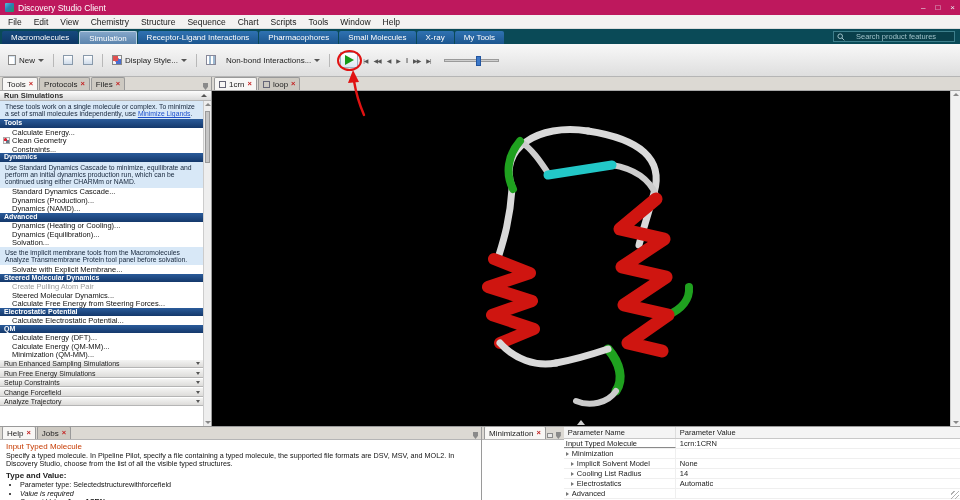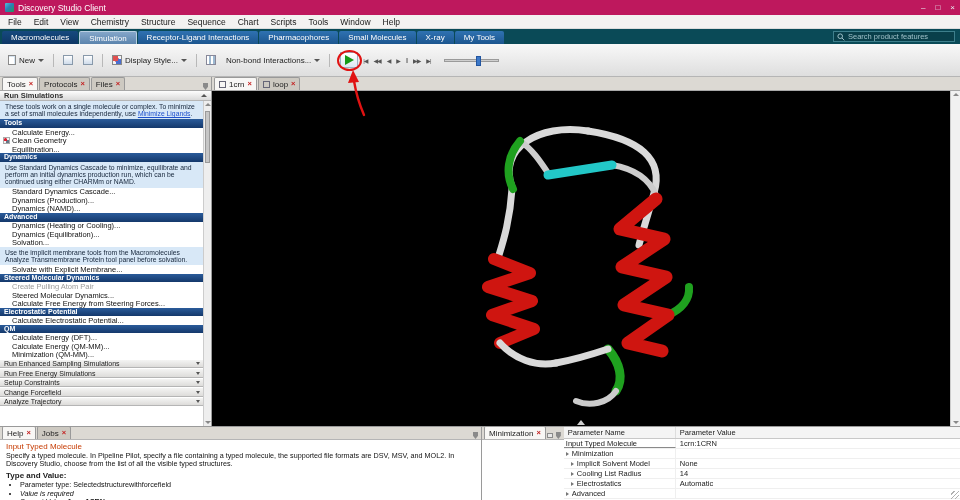--- a/index.html
+++ b/index.html
@@ -14,21 +14,21 @@
 
   
   .menubar { height: 14px; background: #f3f2f1; border-bottom: 1px solid #dcdcdc; display: flex; align-items: center; padding-left: 2px; }
   .menu-item { padding: 0 6px; font-size: 8.5px; color: #1a1a1a; }
 
   
   .tabsrow { height: 15px; background: #0a4a57; display: flex; align-items: flex-end; gap: 1px; padding-left: 2px; position: relative; }
   .ribbon-tab { height: 13px; line-height: 13px; padding: 0 9px; font-size: 8px; color: #fff; background: linear-gradient(#2f72b2,#1c568f); border-radius: 2px 2px 0 0; white-space: nowrap; }
   .ribbon-tab[data-state="dark"] { background: linear-gradient(#16497e,#0e3766); }
   .ribbon-tab[data-state="active"] { background: linear-gradient(#84a6c9,#5b84ad); border: 1px solid #b9cfe2; border-bottom: none; }
-  .search-box { position: absolute; right: 5px; top: 2px; width: 122px; height: 11px; background: #093f4a; border: 1px solid #3e7f8c; display: flex; align-items: center; gap: 3px; padding: 0 3px; color: #9fc0c8; font-size: 7.5px; }
+  .search-box { position: absolute; right: 5px; top: 2px; width: 122px; height: 11px; background: #093f4a; border: 1px solid #3e7f8c; display: flex; align-items: center; gap: 11px; padding: 0 3px; color: #9fc0c8; font-size: 7.5px; }
   .search-box .ph { flex: 1; overflow: hidden; white-space: nowrap; }
 
   
   .toolbar { height: 19px; background: linear-gradient(#f8f8f8,#dedede); border-bottom: 1px solid #b5b5b5; display: flex; align-items: center; padding: 16px 4px; gap: 2px; position: relative; z-index: 5; }
   .tb-btn { display: flex; align-items: center; gap: 3px; padding: 1px 3px; font-size: 8px; color: #222; border: 1px solid transparent; }
   .tb-sep { width: 1px; height: 13px; background: #b8b8b8; margin: 0 3px; flex: 0 0 1px; }
   .tri-down { width: 0; height: 0; border-left: 3px solid transparent; border-right: 3px solid transparent; border-top: 3px solid #555; }
   .tri-up { width: 0; height: 0; border-left: 3px solid transparent; border-right: 3px solid transparent; border-bottom: 3px solid #555; }
   .ico-page { width: 8px; height: 10px; background: #fff; border: 1px solid #8a8a8a; box-shadow: inset -1px 1px 0 #d8e6f2; }
   .ico-generic { width: 10px; height: 10px; border: 1px solid #8899aa; background: linear-gradient(#ffffff,#cfdceb); }
@@ -256,21 +256,21 @@
           <div class="tp-entry" data-type="item">
             <span class="tp-gutter">
               <span class="tp-ico"></span>
             </span>
             <span class="tp-text">Clean Geometry</span>
 
           </div>
 
           <div class="tp-entry" data-type="item">
             <span class="tp-gutter"></span>
-            <span class="tp-text">Equilibration...</span>
+            <span class="tp-text">Constraints...</span>
 
           </div>
 
           <div class="tp-entry" data-type="header">
             
             <span class="tp-text">Dynamics</span>
             
           </div>
 
           <div class="tp-entry" data-type="desc">

